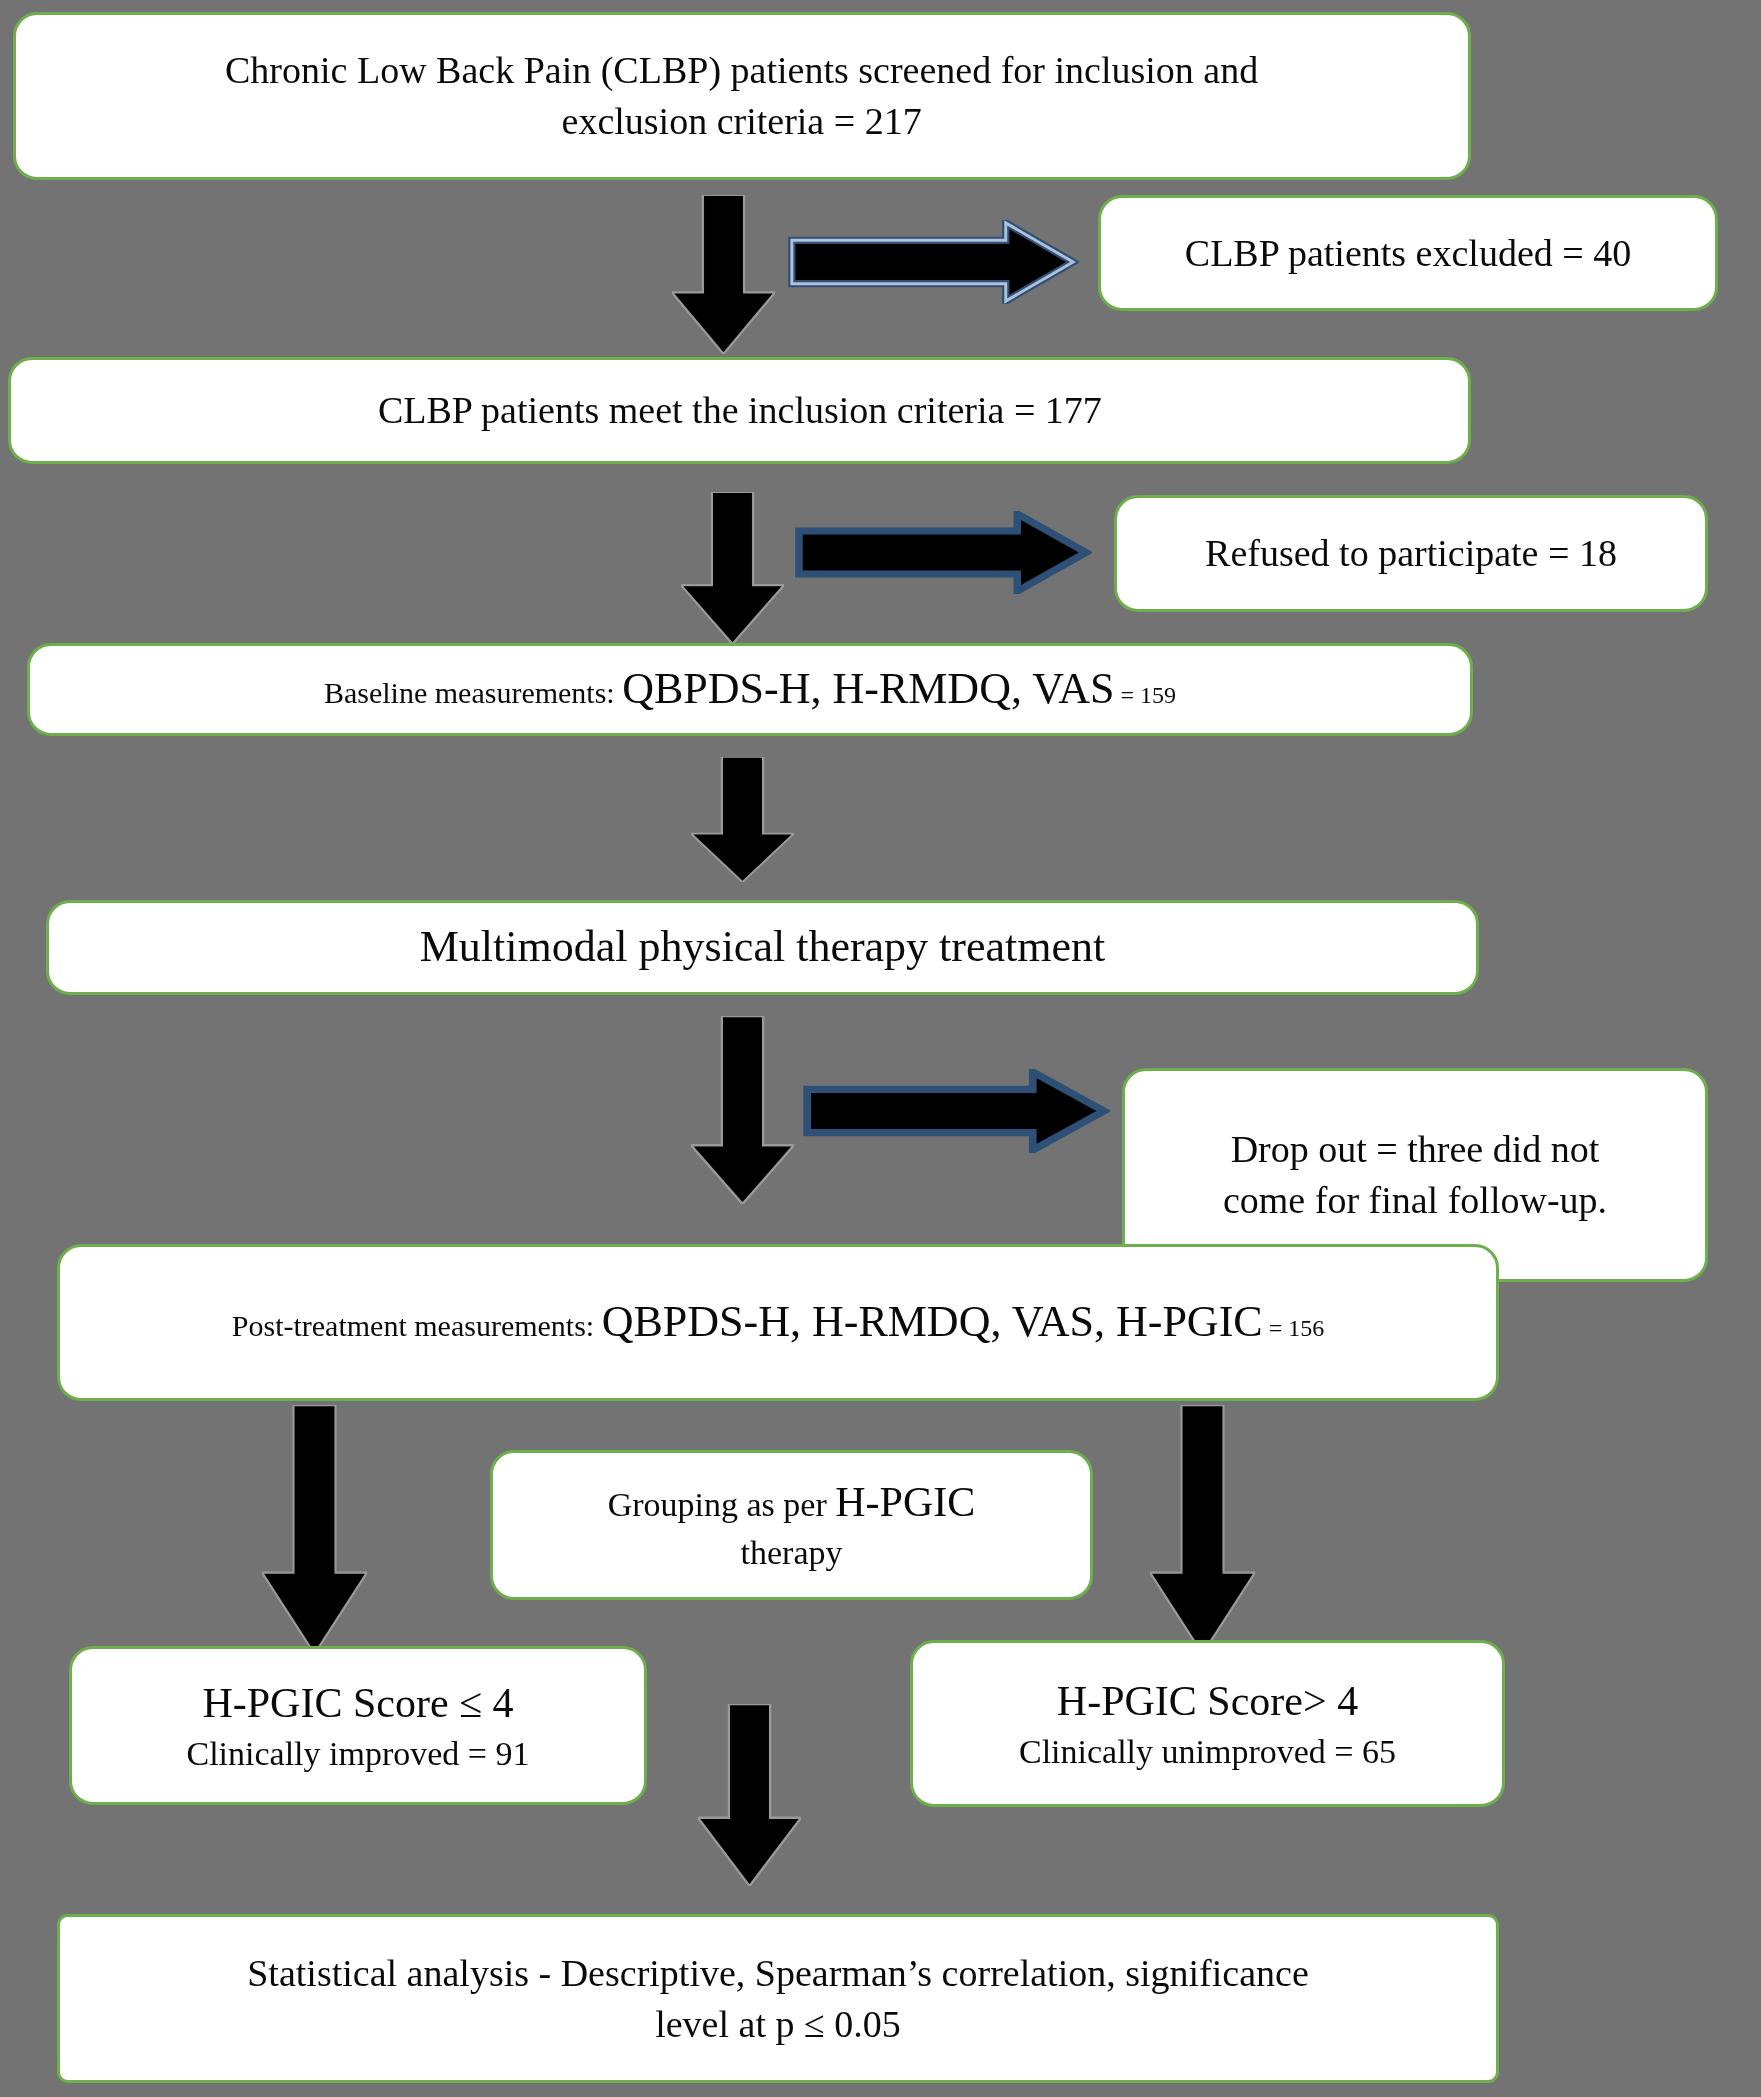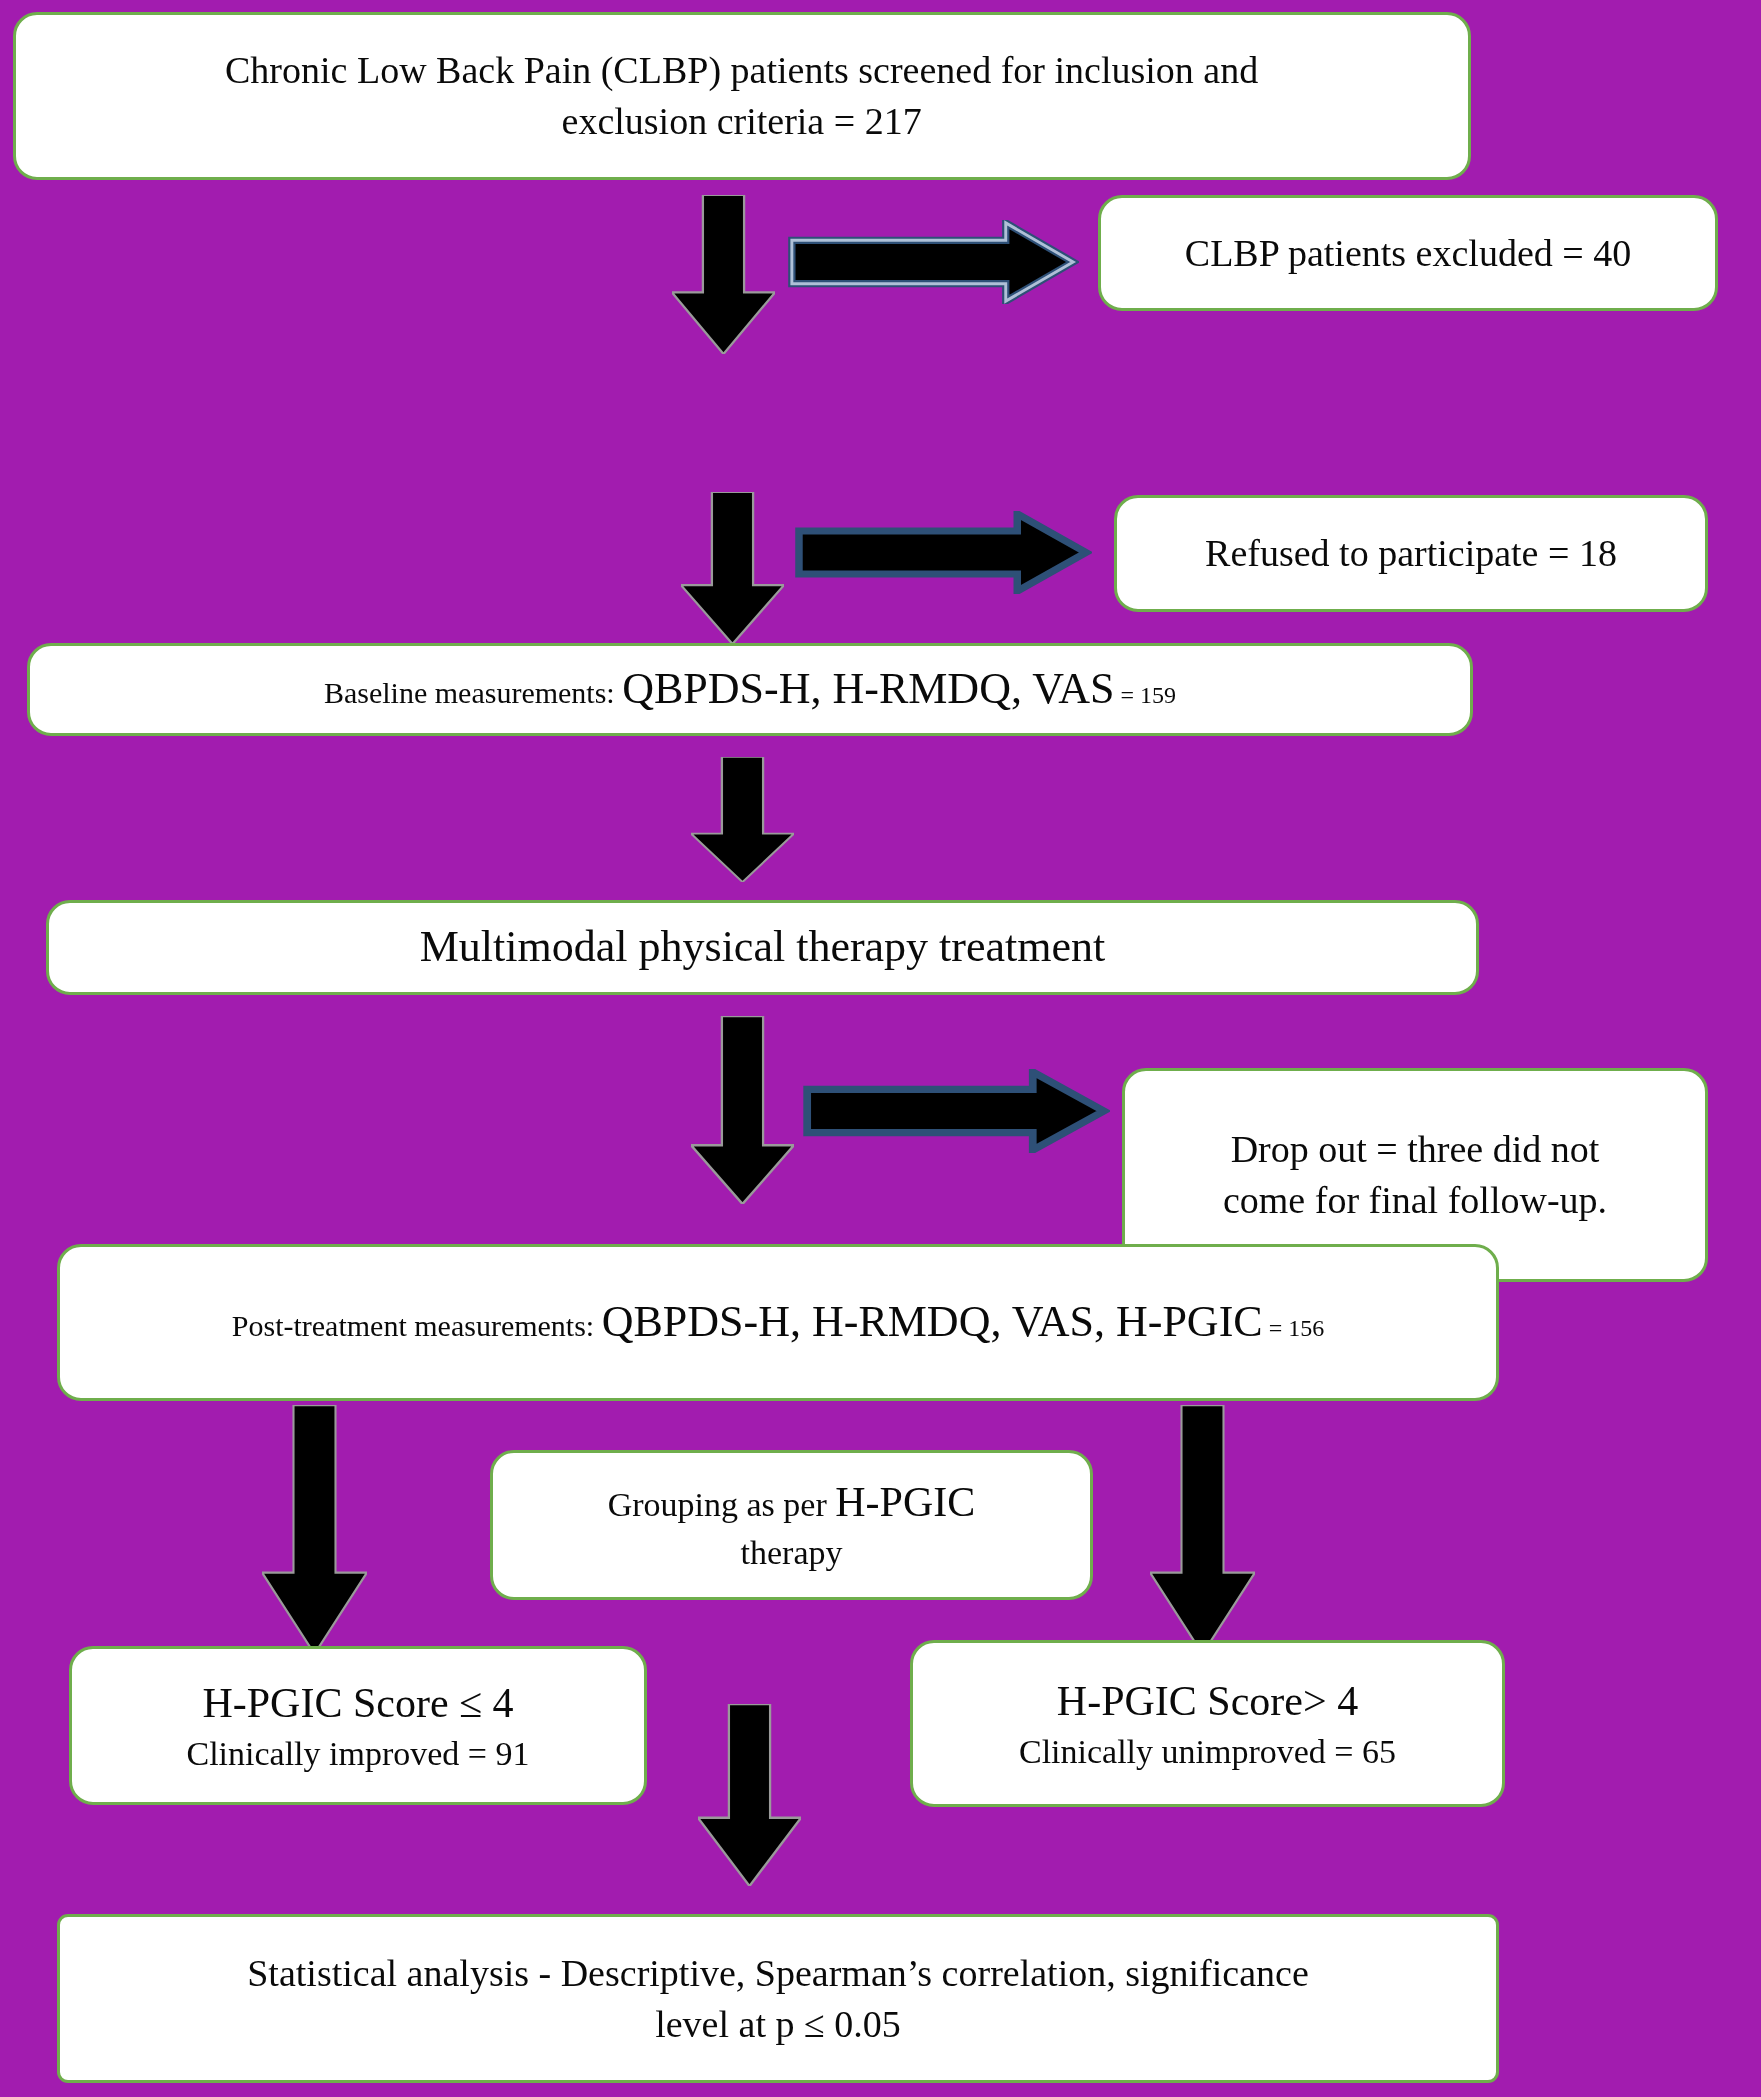--- a/index.html
+++ b/index.html
@@ -4,21 +4,21 @@
 <style>
   html,body{margin:0;padding:0;background:#ffffff;}
   body{
     font-family:"Liberation Serif","DejaVu Serif",serif;
     color:#0a0a0a;
   }
   #stage{
     position:relative;
     width:1762px;
     height:2097px;
-    background:#a21caf;
+    background:#737373;
     overflow:hidden;
   }
   
   .box{
     position:absolute;
     box-sizing:border-box;
     background:#ffffff;
     border:3.7px solid #6FAE4C;
     border-radius:24px;
     display:flex;
@@ -66,20 +66,23 @@
     <svg viewBox="0 0 200 58" preserveAspectRatio="none">
       <polygon points="4,14 150,14 150,2 196,29 150,56 150,44 4,44" fill="#000000" stroke="#2E5077" stroke-width="5"></polygon>
       <polygon points="4,14 150,14 150,2 196,29 150,56 150,44 4,44" fill="none" stroke="#C6D4E8" stroke-width="2" opacity="0.85" transform="translate(0,0) scale(1)"></polygon>
     </svg>
   </div>
 
   <div class="box" style="left:1098px; top:195px; width:620px; height:116px;">
     <span class="txt f-lg">CLBP patients excluded = 40</span>
   </div>
 
+  <div class="box" style="left:8.4px; top:357px; width:1463px; height:107px;">
+    <span class="txt f-lg">CLBP patients meet the inclusion criteria = 177</span>
+  </div>
 
   <div class="varrow" style="left:681px; top:492px; width:103px; height:152px;">
     <svg viewBox="0 0 100 160" preserveAspectRatio="none">
       <polygon points="30,0 70,0 70,98 100,98 50,160 0,98 30,98" fill="#000000" stroke="#9A9A9A" stroke-width="2.2"></polygon>
     </svg>
   </div>
 
   <div class="harrow" style="left:793px; top:511px; width:299px; height:83px;">
     <svg viewBox="0 0 200 58" preserveAspectRatio="none">
       <polygon points="4,14 150,14 150,2 196,29 150,56 150,44 4,44" fill="#000000" stroke="#2E5077" stroke-width="5"></polygon>

